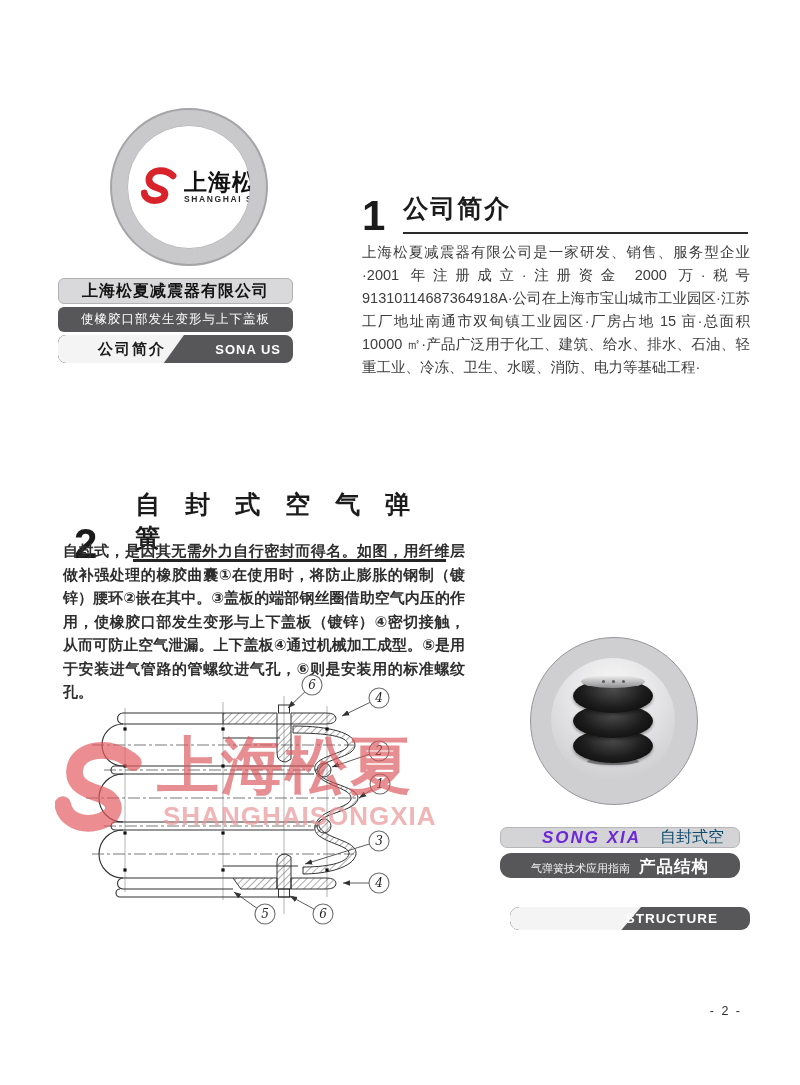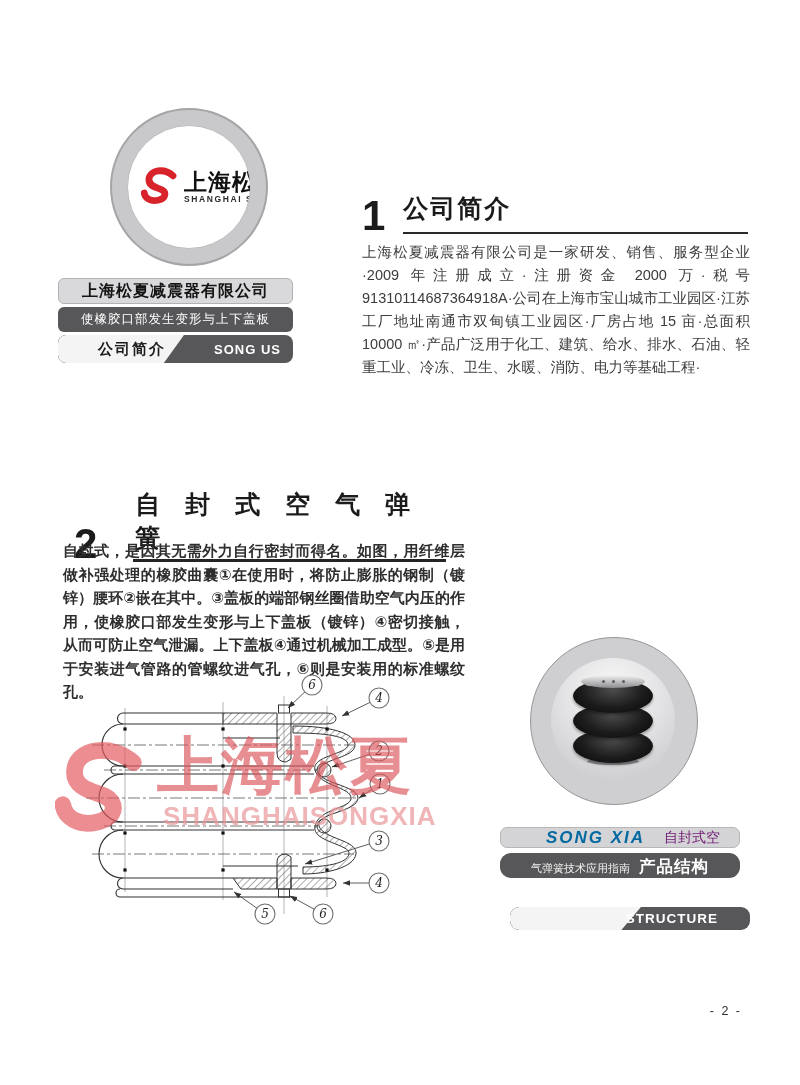--- a/index.html
+++ b/index.html
@@ -97,23 +97,23 @@
   .cap-dot { width:3px; height:3px; border-radius:50%; background:#5c5c5e; }
   .torus { width:80px; height:34px; border-radius:50%;
     background:radial-gradient(ellipse at 50% 30%, #4d4d4d 0%, #1c1c1c 55%, #060606 100%);
     margin-top:-9px; box-shadow:0 2px 3px rgba(0,0,0,.35); }
   .t2 { z-index:4; } .t3 { z-index:3; } .t4 { z-index:2; }
   .spring-base { width:52px; height:7px; border-radius:50%; background:#8f8f92; margin-top:-5px; }
 
   .bar-songxia { left:500px; top:827px; width:240px; height:21px;
     background:#d4d4d6; border:1px solid #b7b7b9; border-radius:7px;
     display:flex; align-items:center; justify-content:center; padding-left:26px; }
-  .songxia-en { font-size:17px; font-weight:bold; font-style:italic; color:#0369a1;
+  .songxia-en { font-size:17px; font-weight:bold; font-style:italic; color:#6d28d9;
     letter-spacing:2px; }
-  .songxia-cn { font-size:14px; color:#701a75; margin-left:19px; }
+  .songxia-cn { font-size:16px; color:#0c4a6e; margin-left:19px; }
   .bar-structtitle { left:500px; top:853px; width:240px; height:25px;
     background:#57575a; border-radius:11px;
     display:flex; align-items:baseline; justify-content:center; padding-top:3px; }
   .struct-small { font-size:11px; color:#f2f2f2; }
   .struct-big { font-size:16.5px; font-weight:600; color:#fff; margin-left:9px; letter-spacing:1px; }
   .tab-structure { left:510px; top:883px; width:240px; height:23px; border-radius:9px;margin-top:24px; }
   .tab-structure .tab-white { width:131px;
     clip-path:polygon(0 0,100% 0,85% 100%,0 100%); border-radius:9px 0 0 9px; }
   .tab-structure .tab-en { right:32px; height:23px; font-size:13.5px; }
 
@@ -144,28 +144,28 @@
         </div>
       </div>
     </div>
   </div>
 
   <div class="bar bar-company">上海松夏减震器有限公司</div>
   <div class="bar bar-guide">使橡胶口部发生变形与上下盖板</div>
   <div class="tab tab-about">
     <div class="tab-white"></div>
     <div class="tab-cn">公司简介</div>
-    <div class="tab-en">SONG US</div>
+    <div class="tab-en">SONA US</div>
   </div>
 
   <div class="sec-head sec1-head">
     <div class="sec-num">1</div>
     <div class="sec-titlebox"><span class="sec-title">公司简介</span></div>
   </div>
-  <p class="sec-body sec1-body">上海松夏减震器有限公司是一家研发、销售、服务型企业·2009 年注册成立·注册资金 2000 万·税号 91310114687364918A·公司在上海市宝山城市工业园区·江苏工厂地址南通市双甸镇工业园区·厂房占地 15 亩·总面积 10000 ㎡·产品广泛用于化工、建筑、给水、排水、石油、轻重工业、冷冻、卫生、水暖、消防、电力等基础工程·</p>
+  <p class="sec-body sec1-body">上海松夏减震器有限公司是一家研发、销售、服务型企业·2001 年注册成立·注册资金 2000 万·税号 91310114687364918A·公司在上海市宝山城市工业园区·江苏工厂地址南通市双甸镇工业园区·厂房占地 15 亩·总面积 10000 ㎡·产品广泛用于化工、建筑、给水、排水、石油、轻重工业、冷冻、卫生、水暖、消防、电力等基础工程·</p>
 
   <div class="sec-head sec2-head">
     <div class="sec-num">2</div>
     <div class="sec-titlebox"><span class="sec-title">自 封 式 空 气 弹 簧</span></div>
   </div>
   <p class="sec-body sec2-body">自封式，是因其无需外力自行密封而得名。如图，用纤维层做补强处理的橡胶曲囊①在使用时，将防止膨胀的钢制（镀锌）腰环②嵌在其中。③盖板的端部钢丝圈借助空气内压的作用，使橡胶口部发生变形与上下盖板（镀锌）④密切接触，从而可防止空气泄漏。上下盖板④通过机械加工成型。⑤是用于安装进气管路的管螺纹进气孔，⑥则是安装用的标准螺纹孔。</p>
 
   <svg id="diagram-svg" class="diagram" width="400" height="285" viewBox="0 0 400 285">
     <defs>
       <pattern id="hatch" width="5" height="5" patternUnits="userSpaceOnUse" patternTransform="rotate(45)">

